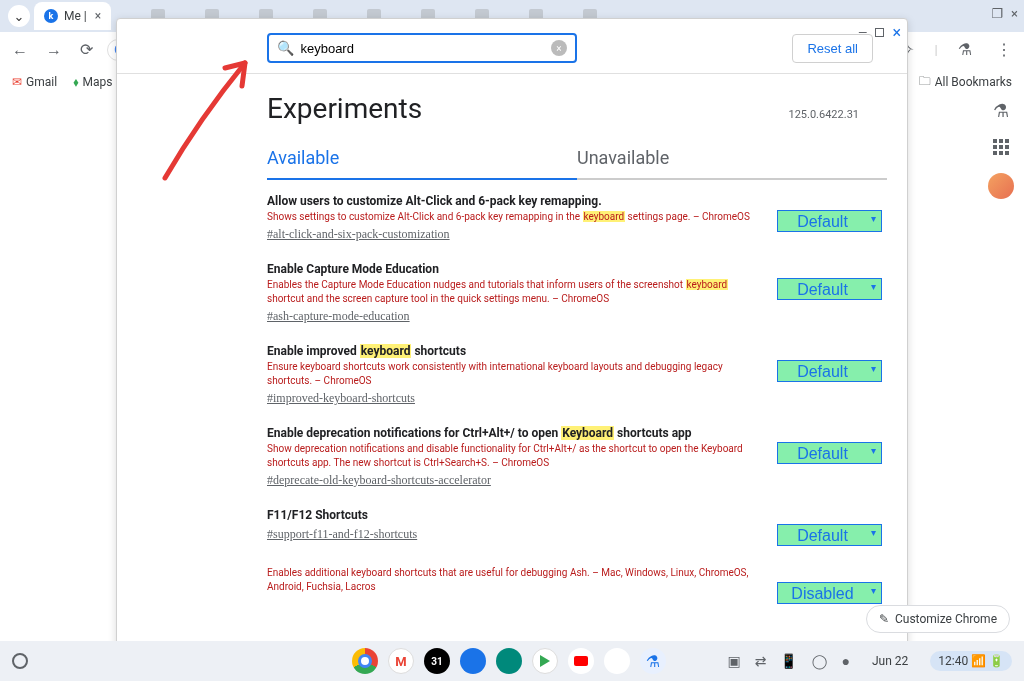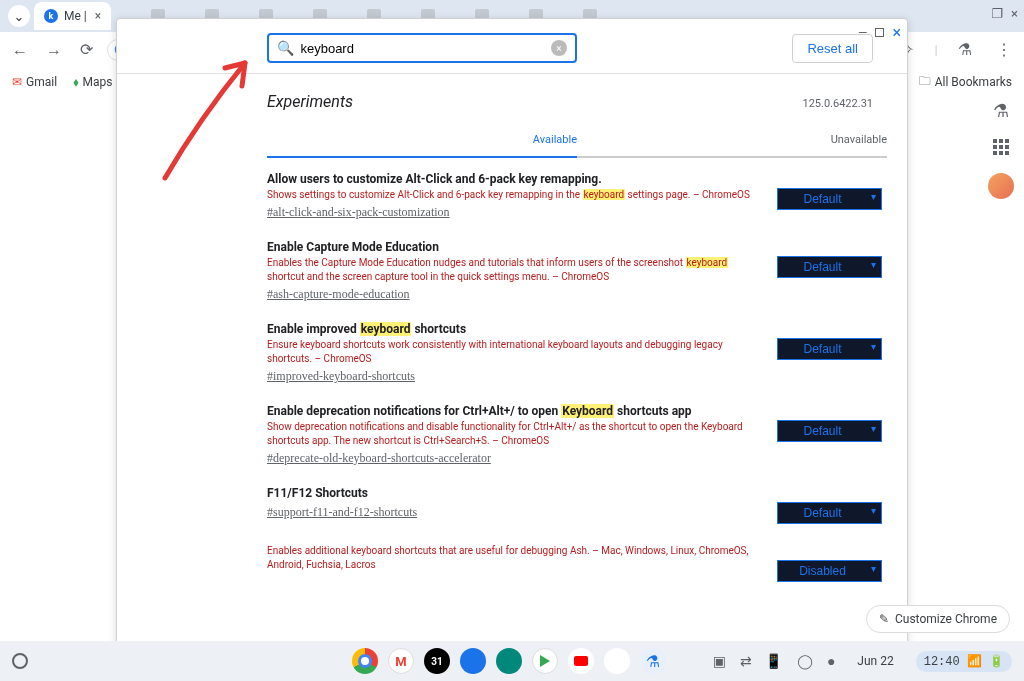--- a/index.html
+++ b/index.html
@@ -34,35 +34,35 @@
 
 .search-row { display: flex; align-items: center; padding: 14px 20px 10px 150px; gap: 20px; }
 .search-box { flex: 0 0 310px; height: 30px; border: 2px solid #1a73e8; border-radius: 4px; display: flex; align-items: center; padding: 0 8px; }
 .search-box .mag { color: #5f6368; font-size: 14px; margin-right: 6px; }
 .search-box input { border: none; outline: none; flex: 1; font-size: 13px; }
 .search-box .clear { width: 16px; height: 16px; background: #bbb; border-radius: 50%; color: #fff; font-size: 10px; display: flex; align-items: center; justify-content: center; cursor: pointer; }
 .reset-btn { margin-left: auto; border: 1px solid #d0d0d0; border-radius: 4px; padding: 6px 14px; color: #1a73e8; font-size: 13px; background: #fff; cursor: pointer; margin-right: 14px; }
 
 .content { padding: 0 20px 0 150px; border-top: 1px solid #e0e0e0; }
 .title-row { display: flex; align-items: baseline; padding: 18px 0 12px 0; }
-.title-row h1 { font-size: 16px; font-weight: 400; color: #202124; font-style: italic; }
-.version { margin-left: auto; font-size: 11px; color: #5f6368; margin-right: 14px; }
+.title-row h1 { font-size: 28px; font-weight: 400; color: #202124; }
+.version { margin-left: auto; font-size: 11px; color: #5f6368; margin-right: 28px; }
 
 .tabs { display: flex; }
-.tab { flex: 1; text-align: right; padding: 10px 0; font-size: 11px; color: #5f6368; border-bottom: 2px solid #ccc; cursor: pointer; }
+.tab { flex: 1; text-align: left; padding: 10px 0; font-size: 18px; color: #5f6368; border-bottom: 2px solid #ccc; cursor: pointer; }
 .tab.active { color: #1a73e8; border-bottom: 2px solid #1a73e8; }
 
 .experiments-list { padding-top: 2px; }
 .exp { display: flex; padding: 12px 0 8px 0; }
 .exp-main { flex: 1; padding-right: 18px; }
 .exp-title { font-size: 12px; font-weight: 700; color: #202124; margin-bottom: 2px; }
 .exp-desc { font-size: 10px; color: #b91c1c; line-height: 1.4; }
 .exp-hash { font-size: 12px; color: #5f6368; text-decoration: underline; display: inline-block; margin-top: 3px; font-family: Liberation Serif, serif; }
 .exp-select-wrap { width: 110px; padding-top: 16px; }
-.exp-select { width: 105px; height: 22px; border: 1px solid #1a73e8; color: #1a73e8; font-size: 12px; text-align: center; background: #0f172a; cursor: pointer; appearance: none; position: relative; padding-right: 14px; }
+.exp-select { width: 105px; height: 22px; border: 1px solid #1a73e8; color: #1a73e8; font-size: 16px; text-align: center; background: #86efac; cursor: pointer; appearance: none; position: relative; padding-right: 14px; }
 .sel-wrap { position: relative; display: inline-block; }
 .sel-wrap::after { content: "▾"; position: absolute; right: 6px; top: 3px; font-size: 10px; color: #1a73e8; pointer-events: none; }
 mark { background: #fff176; color: inherit; padding: 0 1px; }
 
 
 .arrow-svg { position: absolute; left: 150px; top: 48px; width: 120px; height: 140px; pointer-events: none; }
 
 
 .right-col { position: absolute; right: 10px; top: 100px; display: flex; flex-direction: column; gap: 18px; align-items: center; font-size: 18px; color: #5f6368; }
 .avatar { width: 26px; height: 26px; border-radius: 50%; background: linear-gradient(135deg,#f4a261,#e76f51); }
@@ -86,21 +86,21 @@
 .i-play { background:#fff; border:1px solid #ddd; display:flex;align-items:center;justify-content:center;}
 .i-play::after{content:"";width:0;height:0;border-left:10px solid #34a853;border-top:6px solid transparent;border-bottom:6px solid transparent;}
 .i-yt { background:#fff; display:flex;align-items:center;justify-content:center;}
 .i-yt::after{content:"";width:14px;height:10px;background:#ff0000;border-radius:2px;}
 .i-photos { background:#fff;}
 .i-flask { background:#e8f0fe;color:#1a73e8;display:flex;align-items:center;justify-content:center;font-size:16px;}
 
 .shelf .tray { margin-left: auto; display: flex; align-items: center; gap: 14px; font-size: 12px; color: #3c4043; }
 .tray .trayicon { font-size: 14px; color: #5f6368; }
 .tray .pill { padding: 3px 8px; border-radius: 12px; }
-.tray .pill.hl { background: #d6e4f6; font-family: Liberation Mono, monospace; }
+.tray .pill.hl { background: #d6e4f6; }
 </style>
 </head>
 <body>
 
 <div class="outer-tabstrip">
   <div class="drop">⌄</div>
   <div class="outer-tab">
     <span class="favicon">k</span>
     <span>Me |</span>
     <span class="tab-close">×</span>

